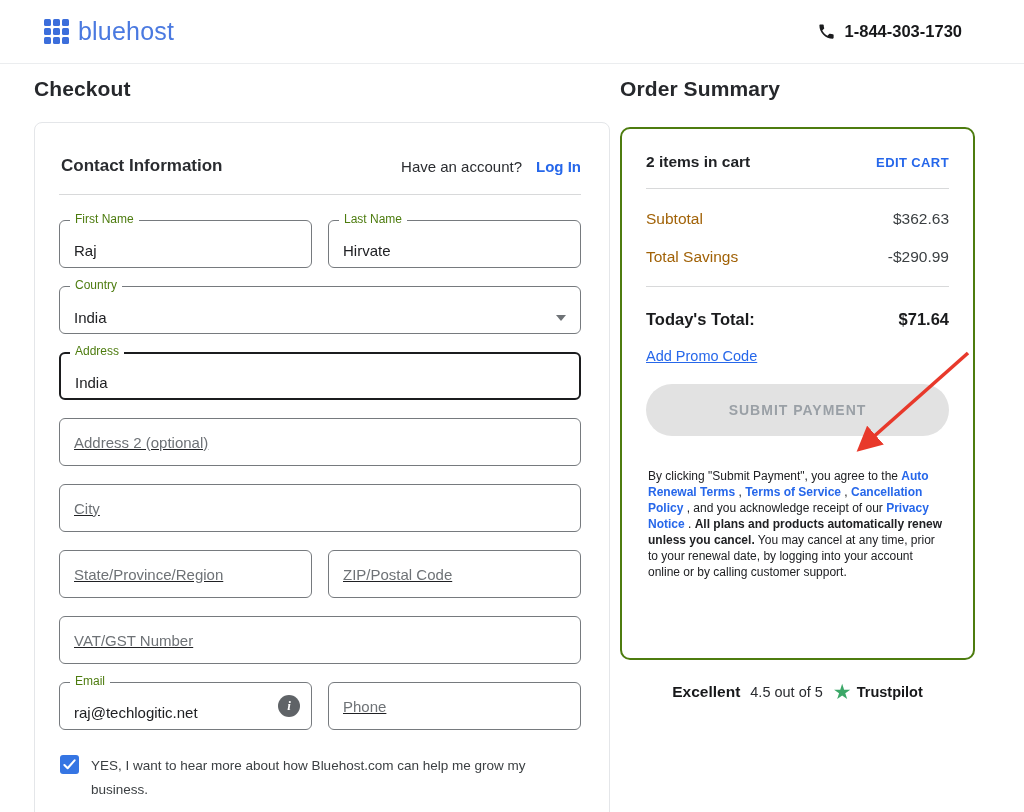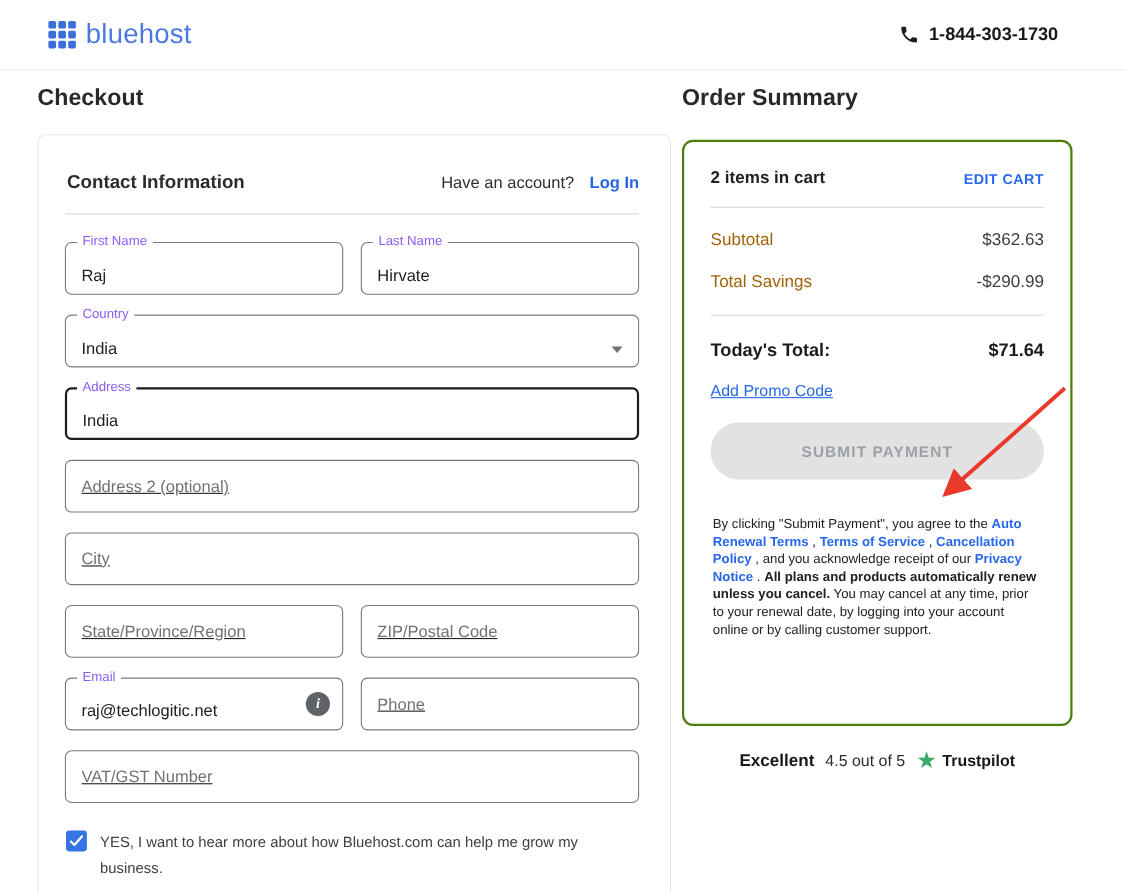--- a/index.html
+++ b/index.html
@@ -35,21 +35,21 @@
 
   .form { margin-top:25px; display:flex; flex-direction:column; gap:18px; }
   .form-row { display:flex; gap:16px; }
   .field { position:relative; flex:1; }
   .field input, .field .select-box { width:100%; height:48px; border:1px solid #767a7e; border-radius:6px;
     padding:12px 14px 0 14px; font-size:15px; color:#202124; background:#fff; outline:none;
     font-family:"Liberation Sans", sans-serif; }
   .field.no-label input { padding-top:0;text-decoration:underline; }
   .field input::placeholder { color:#6e7276; opacity:1; }
   .field .float-label { position:absolute; top:-8px; left:11px; background:#fff; padding:0 5px;
-    font-size:12px; color:#8b5cf6; line-height:14px; }
+    font-size:12px; color:#4d7c0f; line-height:14px; }
   .field.focused input { border:2px solid #1b1c1e; }
   .select-box { display:flex; align-items:center; justify-content:space-between; padding-right:16px; cursor:pointer; }
   .select-value { font-size:15px; color:#202124; padding-top:2px; }
   .caret-down { width:0; height:0; border-left:5px solid transparent; border-right:5px solid transparent;
     border-top:6px solid #6e7276; margin-top:3px; }
   .info-icon { position:absolute; right:12px; top:13px; width:22px; height:22px; border-radius:50%;
     background:#5f6367; color:#fff; font-size:13px; font-weight:700; display:flex; align-items:center;
     justify-content:center; font-family:"Liberation Serif", serif; font-style:italic; }
 
   .optin { margin-top:24px; display:flex; gap:12px; padding-left:1px; }
@@ -173,33 +173,33 @@
         <div class="form-row">
           <div class="field no-label">
             <input type="text" placeholder="State/Province/Region" style="">
           </div>
           <div class="field no-label">
             <input type="text" placeholder="ZIP/Postal Code" style="">
           </div>
         </div>
 
         <div class="form-row">
+          <div class="field no-label">
+            <input type="text" placeholder="VAT/GST Number" style="">
+          </div>
+        </div>
+
+        <div class="form-row">
           <div class="field">
             <span class="float-label">Email</span>
             <input type="text" style="padding-right: 44px;" value="raj@techlogitic.net">
             <span class="info-icon">i</span>
           </div>
           <div class="field no-label">
             <input type="text" placeholder="Phone" style="">
-          </div>
-        </div>
-
-        <div class="form-row">
-          <div class="field no-label">
-            <input type="text" placeholder="VAT/GST Number" style="">
           </div>
         </div>
       </div>
 
       <div class="optin">
         <span class="checkbox">
           <svg viewBox="0 0 14 14">
             <path d="M1.5 7.5 L5 11 L12.5 2.5" stroke="#ffffff" stroke-width="2.2" fill="none" stroke-linecap="round" stroke-linejoin="round"></path>
           </svg>
         </span>

